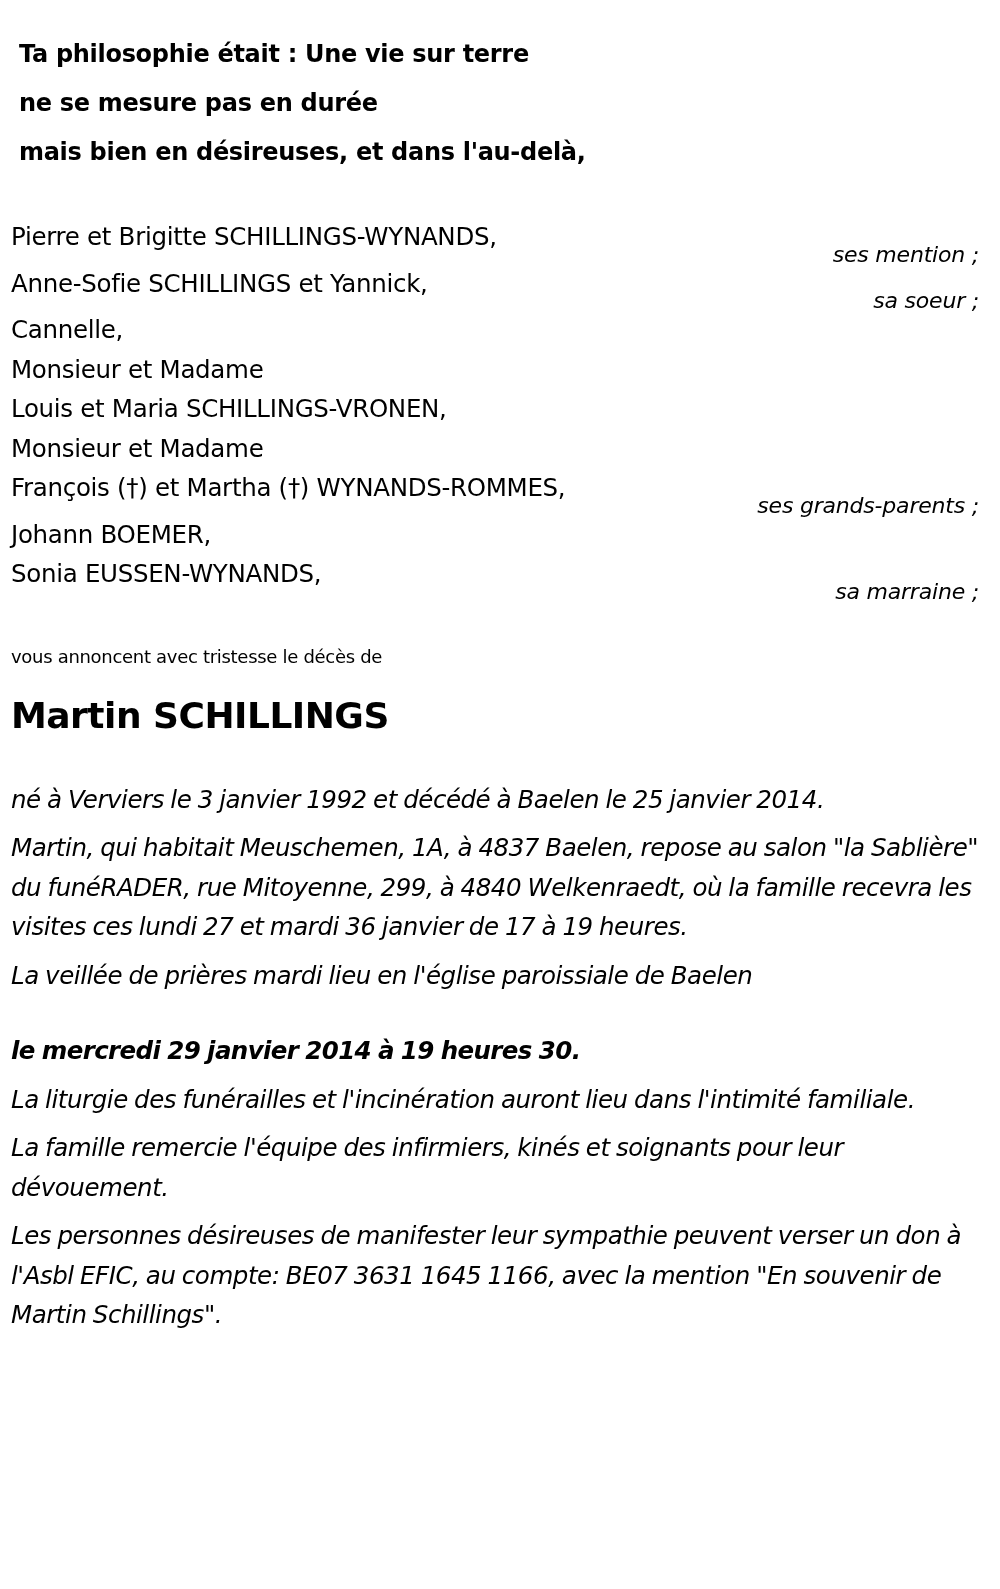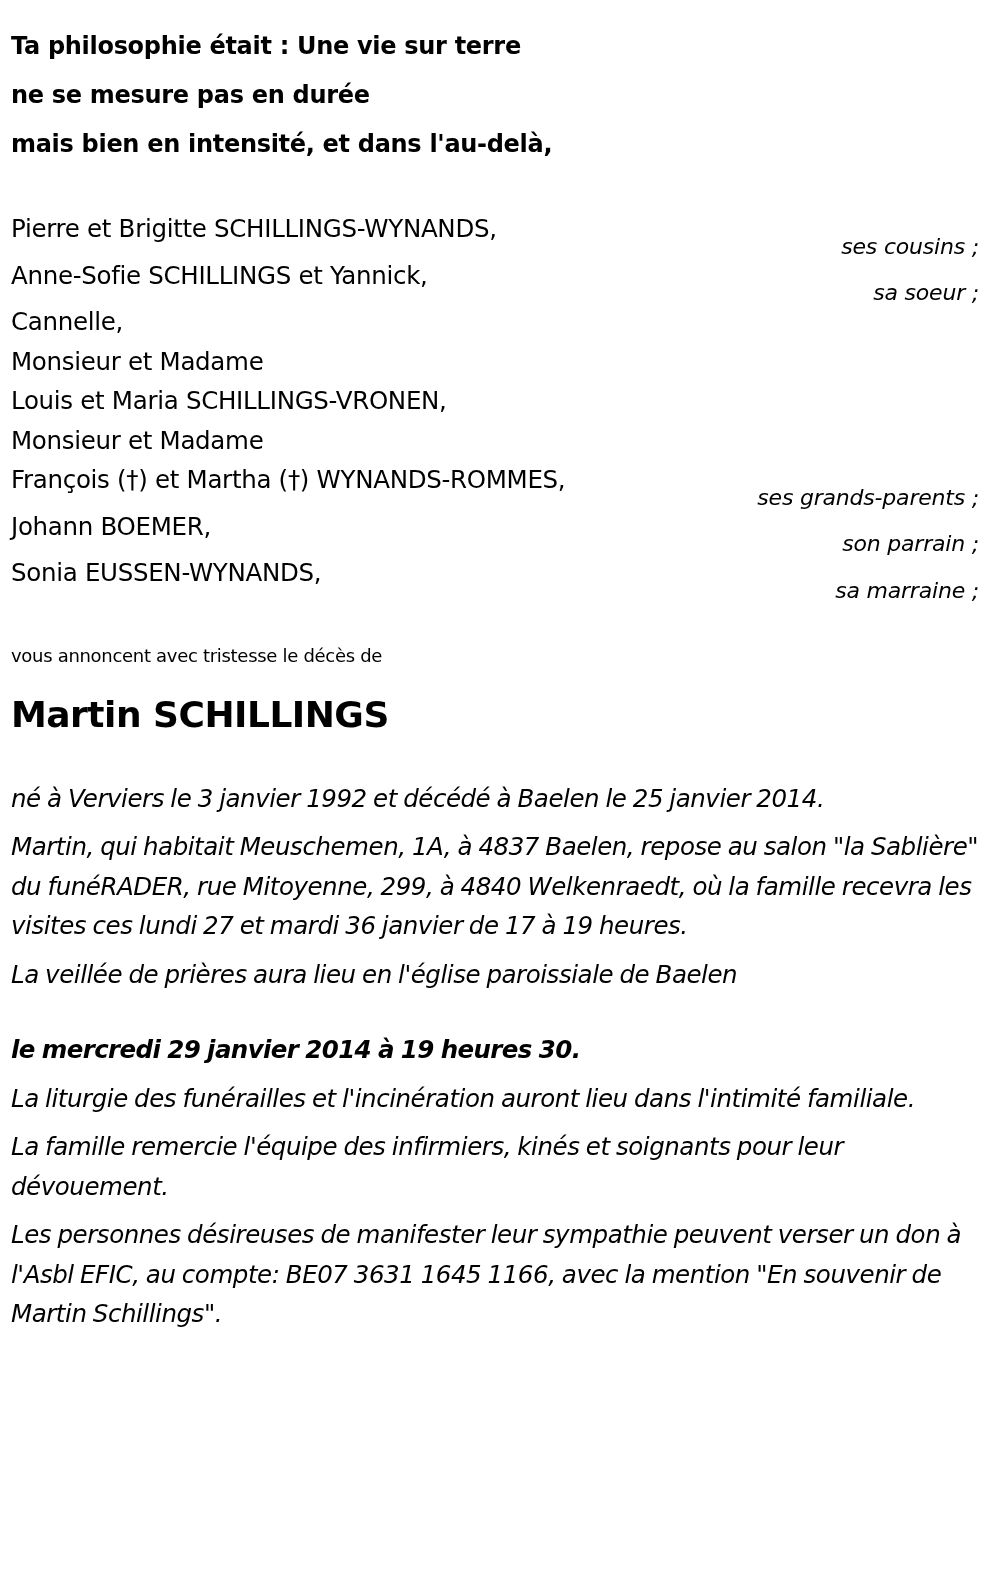--- a/index.html
+++ b/index.html
@@ -5,21 +5,21 @@
     html, body { margin: 0; padding: 0; background: #ffffff; }
     body {
       width: 1000px;
       height: 1589px;
       overflow: hidden;
       color: #000;
       font-family: "DejaVu Sans", sans-serif;
       position: relative;
     }
     .page { position: absolute; left: 11px; top: 0; width: 968px; }
-    .motto { margin: 0; padding-top: 22px; }
+    .motto { margin: 8px; padding-top: 22px; }
     .motto-line {
       font-weight: bold;
       font-size: 24px;
       line-height: 49px;
       height: 49px;
       white-space: nowrap;
       letter-spacing: -0.3px;
     }
     .family { margin-top: 40px; }
     .fam-block { position: relative; }
@@ -64,57 +64,56 @@
     .para.bold { font-weight: bold; letter-spacing: -0.6px; margin-top: 36px; }
   </style>
 </head>
 <body>
 
 <div class="page">
 
   <div class="motto">
     <div class="motto-line">Ta philosophie était : Une vie sur terre</div>
     <div class="motto-line">ne se mesure pas en durée</div>
-    <div class="motto-line">mais bien en intensité, et dans l'au-delà,</div>
+    <div class="motto-line">mais bien en désireuses, et dans l'au-delà,</div>
   </div>
 
   <div class="family">
     <div class="fam-block">
       <div class="fam-line">Pierre et Brigitte SCHILLINGS-WYNANDS,</div>
-      <div class="fam-role">ses cousins ;</div>
+      <div class="fam-role">ses mention ;</div>
     </div>
     <div class="fam-block">
       <div class="fam-line">Anne-Sofie SCHILLINGS et Yannick,</div>
       <div class="fam-role">sa soeur ;</div>
     </div>
     <div class="fam-block">
       <div class="fam-line">Cannelle,</div>
       <div class="fam-line">Monsieur et Madame</div>
       <div class="fam-line">Louis et Maria SCHILLINGS-VRONEN,</div>
       <div class="fam-line">Monsieur et Madame</div>
       <div class="fam-line">François (†) et Martha (†) WYNANDS-ROMMES,</div>
       <div class="fam-role">ses grands-parents ;</div>
     </div>
     <div class="fam-block">
       <div class="fam-line">Johann BOEMER,</div>
-      <div class="fam-role">son parrain ;</div>
     </div>
     <div class="fam-block">
       <div class="fam-line">Sonia EUSSEN-WYNANDS,</div>
       <div class="fam-role">sa marraine ;</div>
     </div>
   </div>
 
   <div class="announce">vous annoncent avec tristesse le décès de</div>
 
   <div class="deceased-name">Martin SCHILLINGS</div>
 
   <div class="body-text">
     <p class="para">né à Verviers le 3 janvier 1992 et décédé à Baelen le 25 janvier 2014.</p>
     <p class="para">Martin, qui habitait Meuschemen, 1A, à 4837 Baelen, repose au salon "la Sablière" du funéRADER, rue Mitoyenne, 299, à 4840 Welkenraedt, où la famille recevra les visites ces lundi 27 et mardi 36 janvier de 17 à 19 heures.</p>
-    <p class="para">La veillée de prières aura lieu en l'église paroissiale de Baelen</p>
+    <p class="para">La veillée de prières mardi lieu en l'église paroissiale de Baelen</p>
     <p class="para bold">le mercredi 29 janvier 2014 à 19 heures 30.</p>
     <p class="para">La liturgie des funérailles et l'incinération auront lieu dans l'intimité familiale.</p>
     <p class="para">La famille remercie l'équipe des infirmiers, kinés et soignants pour leur dévouement.</p>
     <p class="para">Les personnes désireuses de manifester leur sympathie peuvent verser un don à l'Asbl EFIC, au compte: BE07 3631 1645 1166, avec la mention "En souvenir de Martin Schillings".</p>
   </div>
 
 </div>
 
 </body></html>

